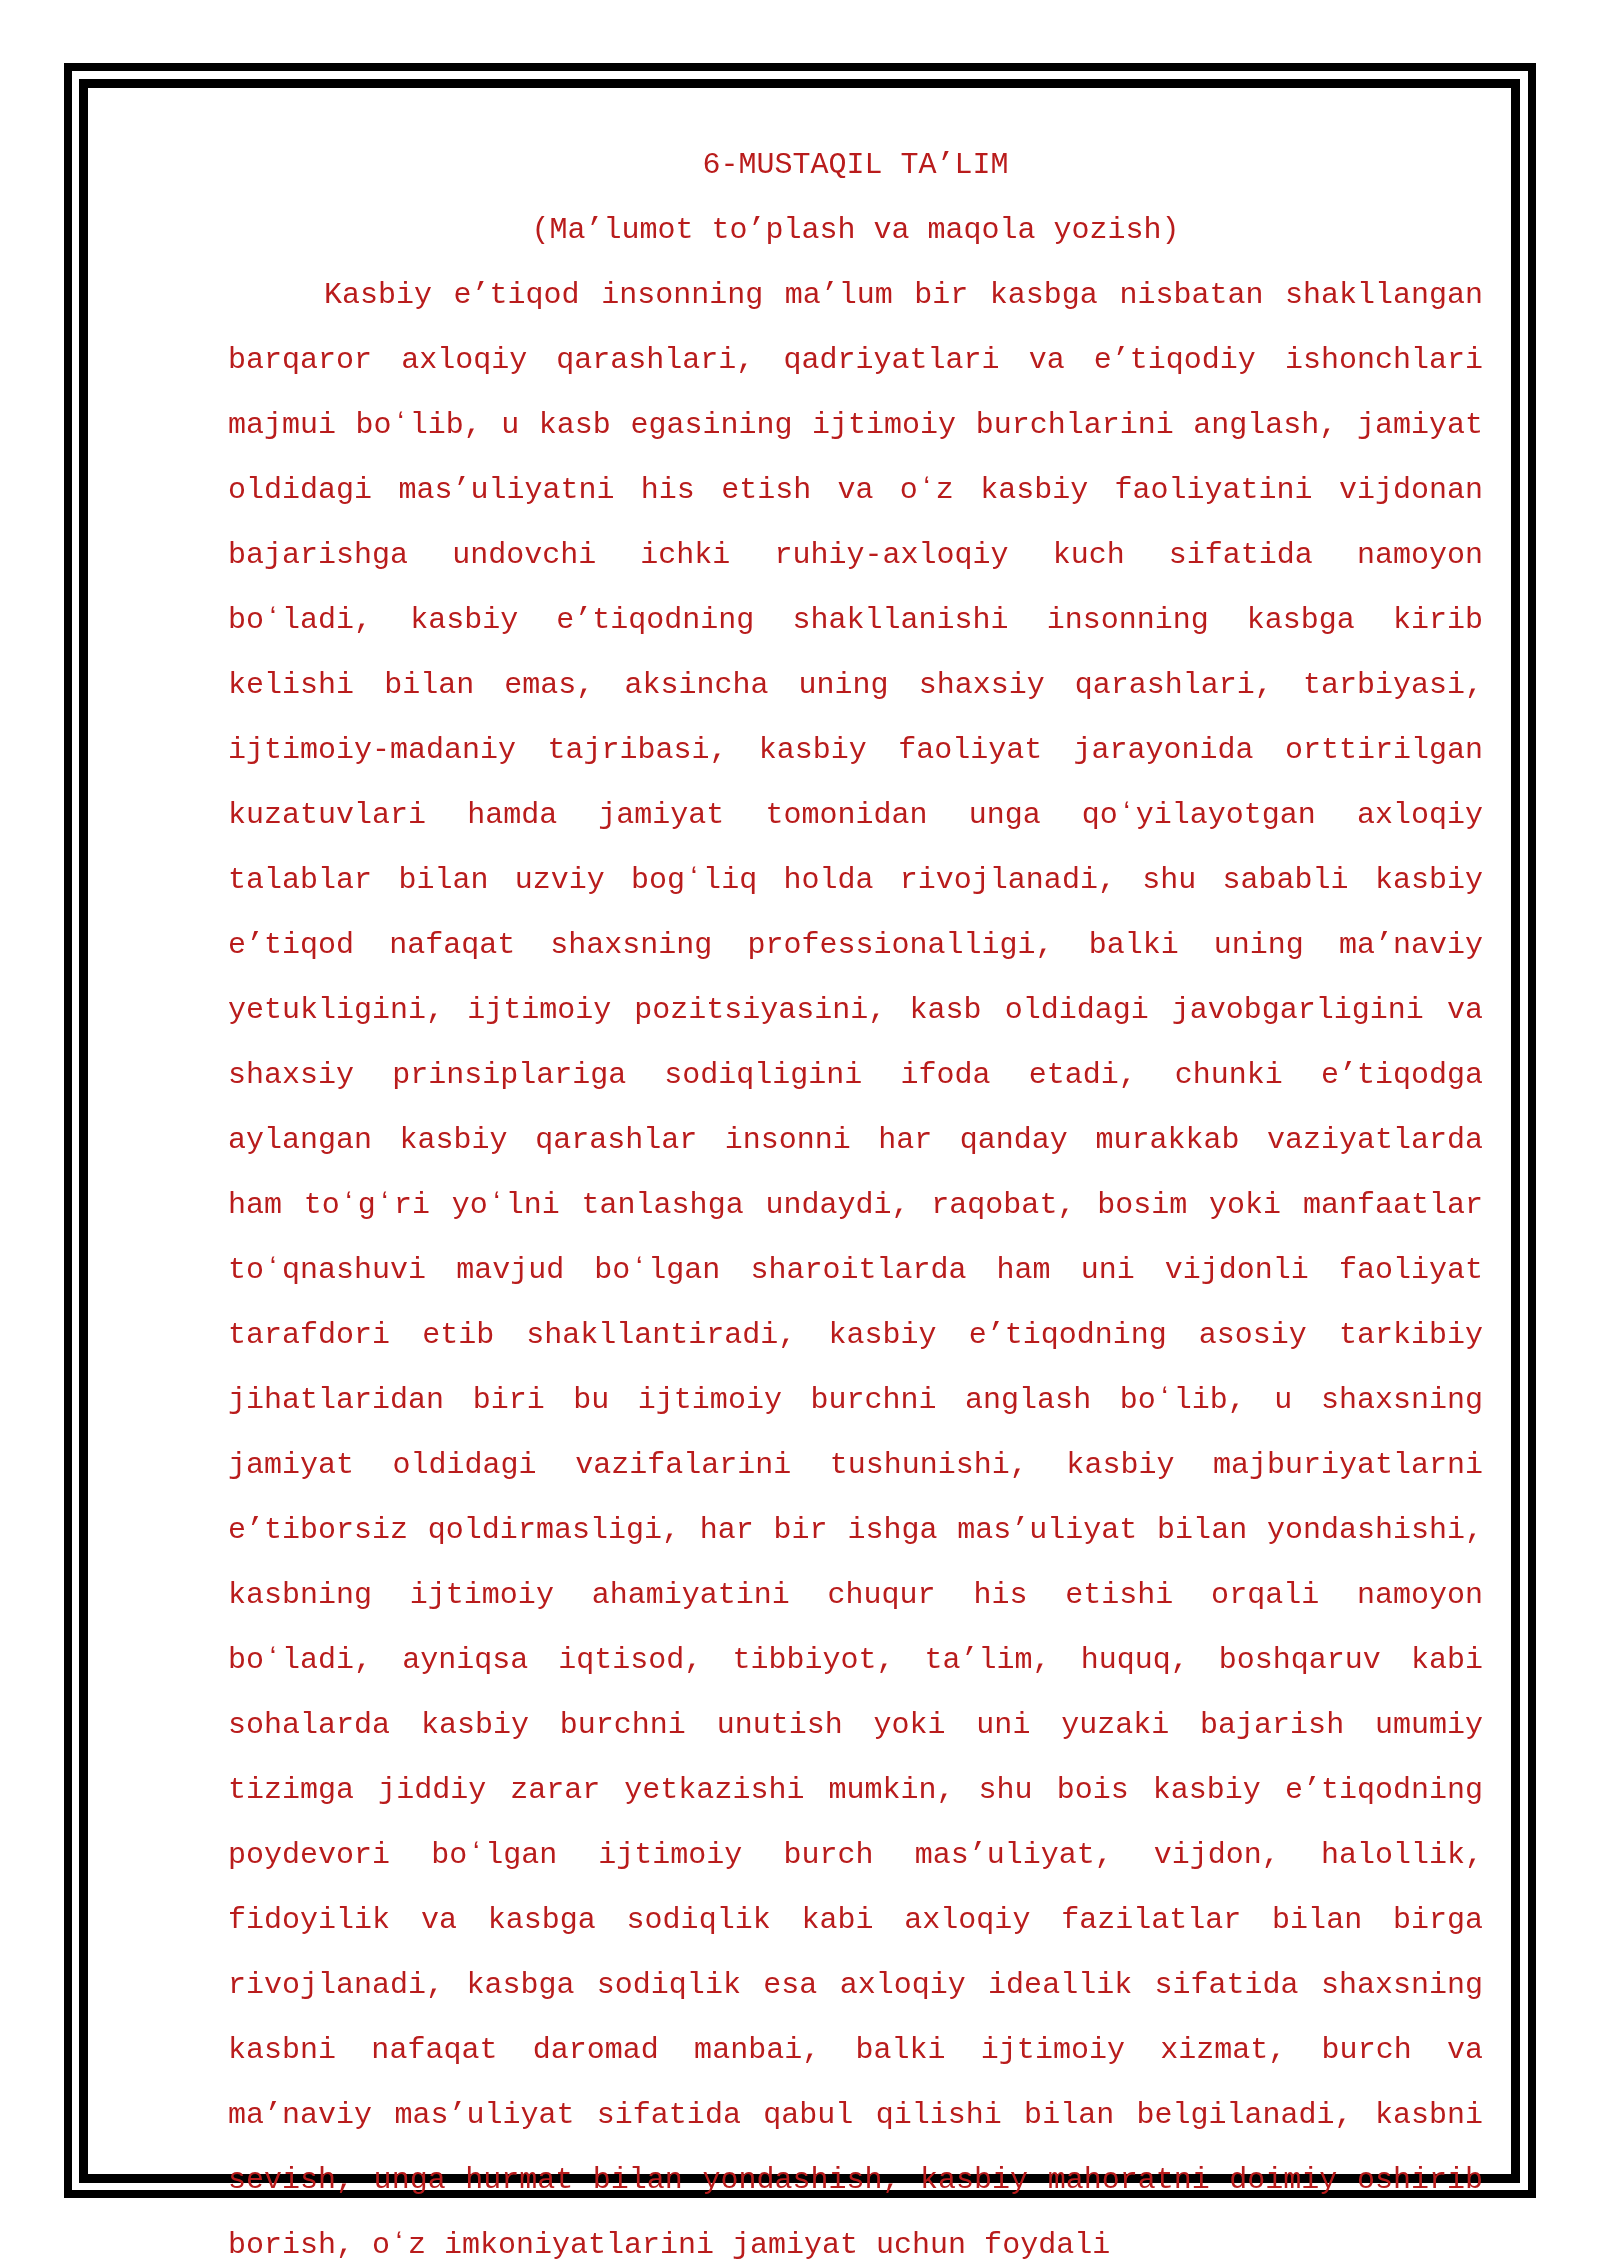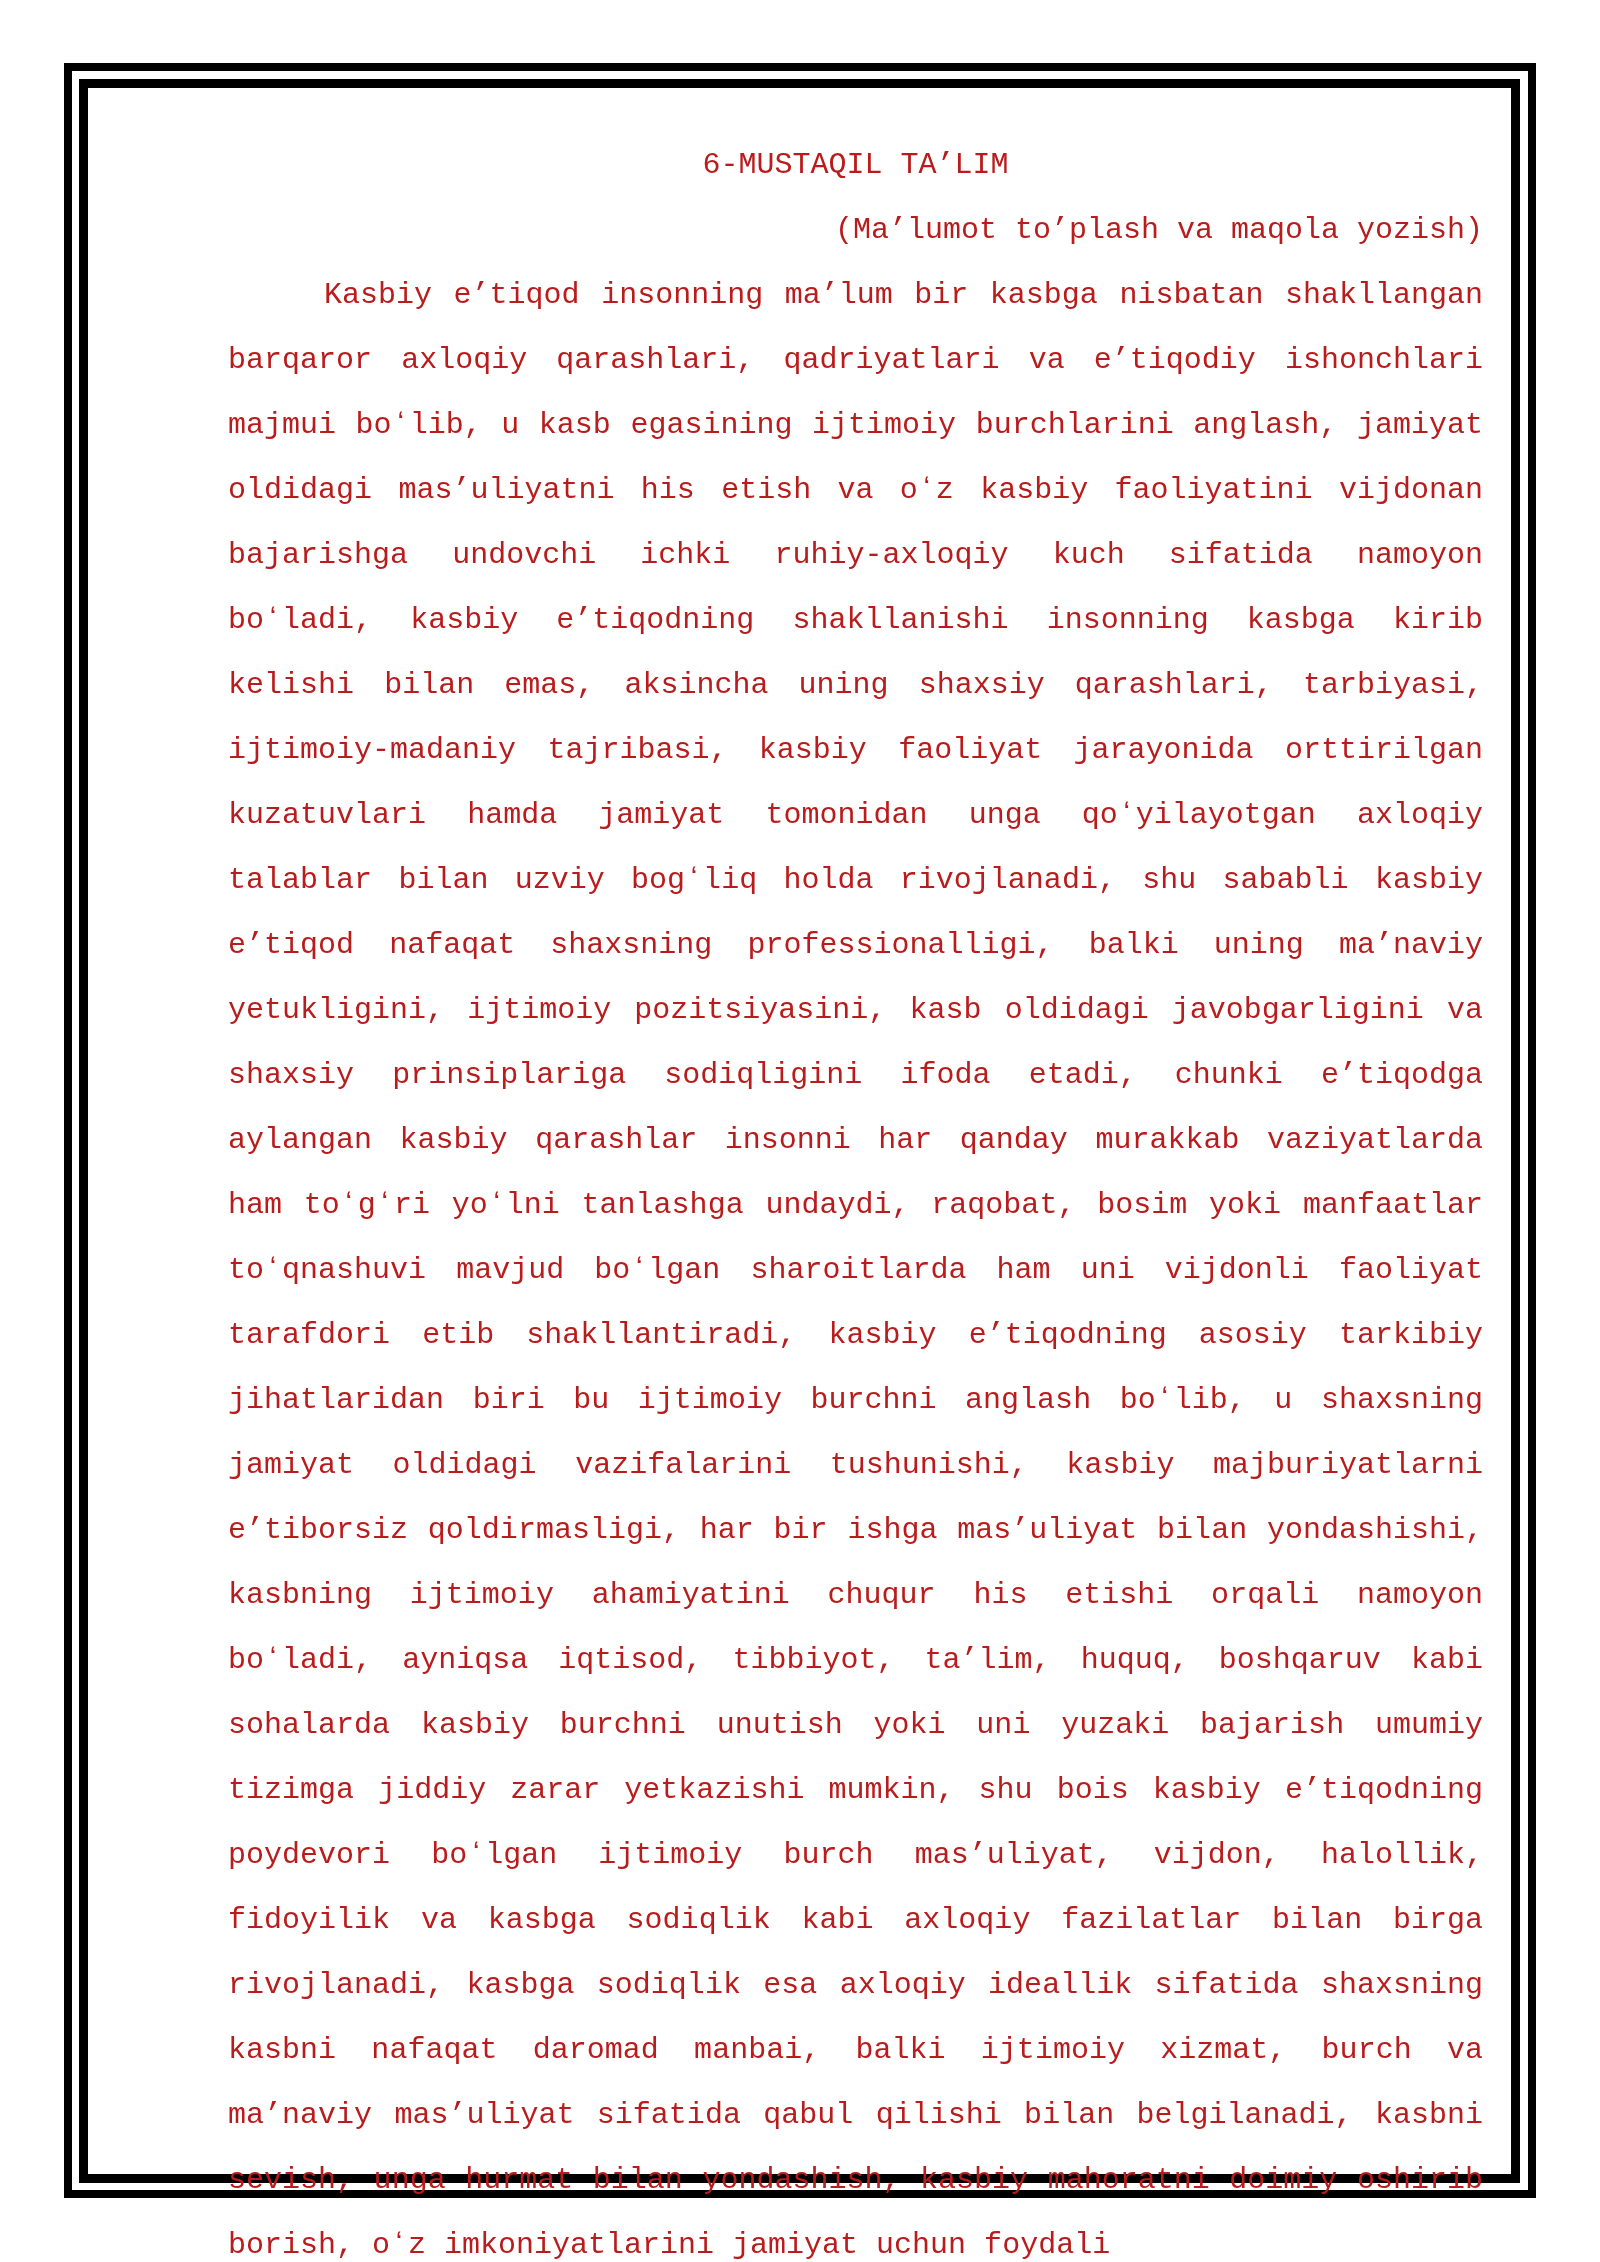--- a/index.html
+++ b/index.html
@@ -51,21 +51,21 @@
     font-weight: normal;
     font-size: 30px;
   }
   .doc-paragraph {
     margin: 0;
     text-align: justify;
     text-indent: 96px;
   }
   .doc-subtitle {
     margin: 0;
-    text-align: right;
+    text-align: center;
     text-indent: 0;
   }
 </style>
 </head>
 <body>
 
 <div class="page">
   <div class="frame-outer"></div>
   <div class="frame-inner"></div>
 

